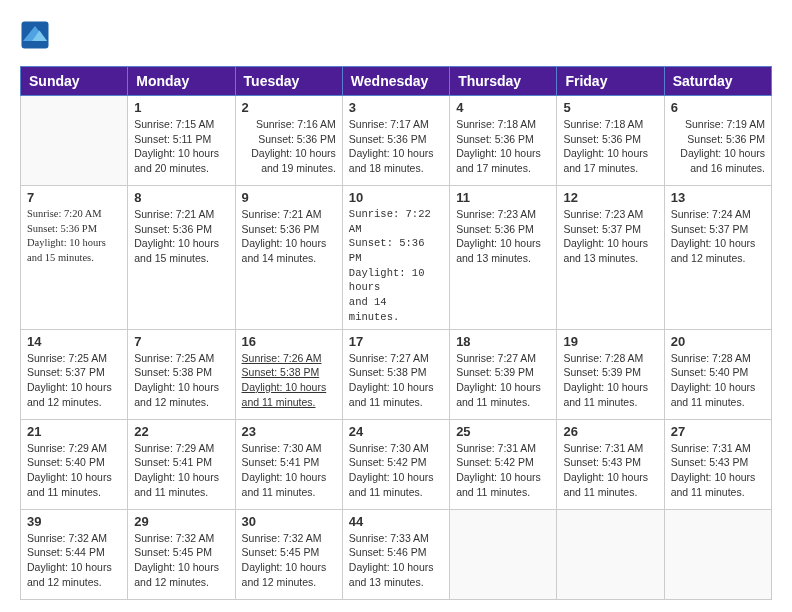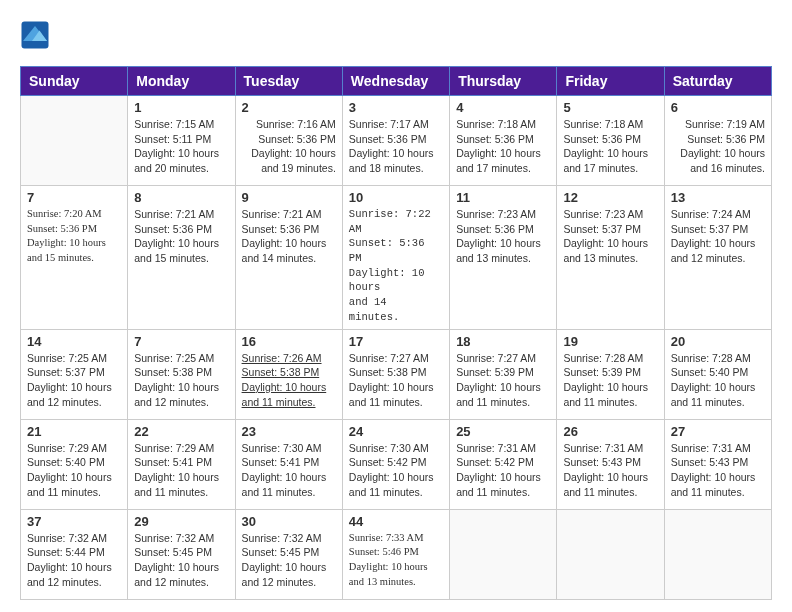--- a/index.html
+++ b/index.html
@@ -313,21 +313,21 @@
         <td>
           <span class="day-num">27</span>
           <div class="cell-info" style="white-space: pre-line;">Sunrise: 7:31 AM
 Sunset: 5:43 PM
 Daylight: 10 hours
 and 11 minutes.</div>
         </td>
       </tr>
       <tr class="week-row">
         <td>
-          <span class="day-num">37</span>
+          <span class="day-num">39</span>
           <div class="cell-info" style="white-space: pre-line;">Sunrise: 7:32 AM
 Sunset: 5:44 PM
 Daylight: 10 hours
 and 12 minutes.</div>
         </td>
         <td>
           <span class="day-num">29</span>
           <div class="cell-info" style="white-space: pre-line;">Sunrise: 7:32 AM
 Sunset: 5:45 PM
 Daylight: 10 hours
@@ -335,21 +335,21 @@
         </td>
         <td>
           <span class="day-num">30</span>
           <div class="cell-info" style="white-space: pre-line;">Sunrise: 7:32 AM
 Sunset: 5:45 PM
 Daylight: 10 hours
 and 12 minutes.</div>
         </td>
         <td>
           <span class="day-num">44</span>
-          <div class="cell-info" style="white-space: pre-line; font-family: Liberation Serif, serif;">Sunrise: 7:33 AM
+          <div class="cell-info" style="white-space: pre-line;">Sunrise: 7:33 AM
 Sunset: 5:46 PM
 Daylight: 10 hours
 and 13 minutes.</div>
         </td>
         <td class="empty-cell"></td>
         <td class="empty-cell"></td>
         <td class="empty-cell"></td>
       </tr>
     </tbody>
 </table>

